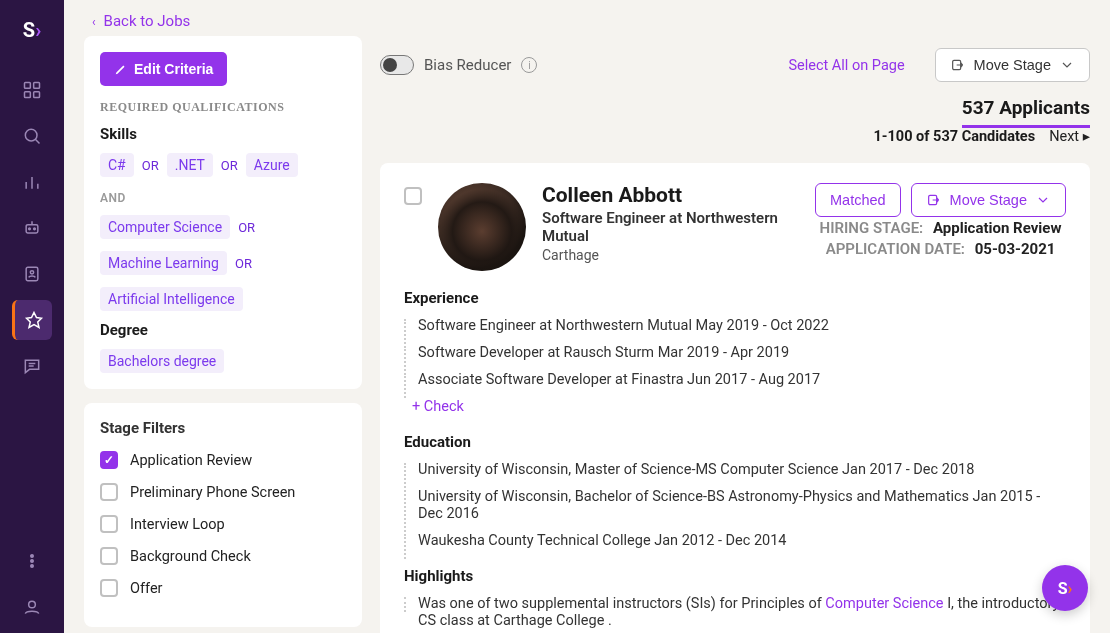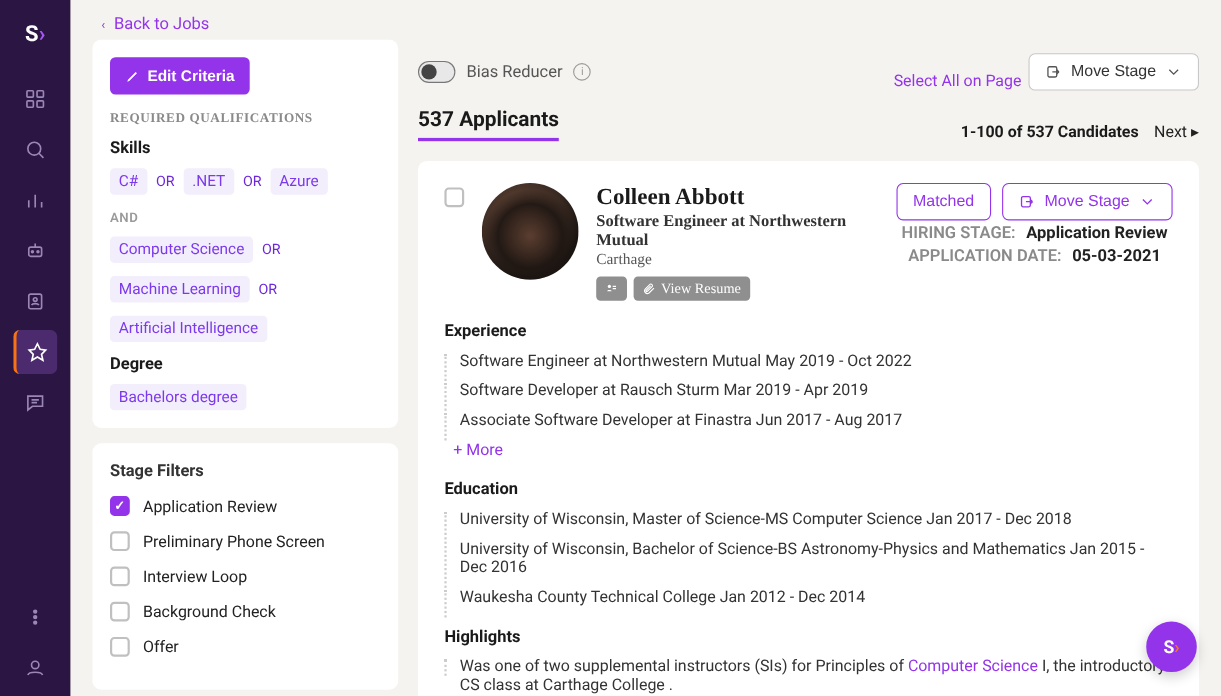--- a/index.html
+++ b/index.html
@@ -42,39 +42,39 @@
 .chk.checked::after { content: "✓"; color: #fff; font-size: 12px; font-weight: 700; }
 .chk-label { font-size: 14.5px; color: #222; }
 
 
 .results { flex: 1; padding-right: 20px; overflow-y: auto; }
 .res-top { display: flex; align-items: center; justify-content: space-between; padding: 12px 0 14px; }
 .bias { display: flex; align-items: center; gap: 10px; color: #555; font-size: 15px; }
 .switch { width: 34px; height: 20px; border: 1px solid #777; border-radius: 10px; position: relative; background: #e8e8e8; cursor: pointer; }
 .switch-knob { width: 14px; height: 14px; background: #444; border-radius: 50%; position: absolute; top: 2px; left: 2px; }
 .info-ic { width: 16px; height: 16px; border: 1.5px solid #999; border-radius: 50%; display: inline-flex; align-items: center; justify-content: center; font-size: 10px; color: #999; }
-.top-actions { display: flex; align-items: flex-end; gap: 6px; }
+.top-actions { display: flex; align-items: center; gap: 30px; }
 .select-all { color: #9333ea; font-size: 14.5px; cursor: pointer; }
 .move-stage-btn { border: 1px solid #c8c8c8; background: #fff; border-radius: 6px; padding: 8px 14px; font-size: 14.5px; display: flex; align-items: center; gap: 8px; cursor: pointer; color: #333; }
 .move-stage-btn svg { width: 16px; height: 16px; stroke: #555; fill: none; stroke-width: 1.8; }
 .chev-down { width: 14px; height: 14px; }
 
-.res-header2 { display: flex; align-items: flex-end; justify-content: space-between; padding-bottom: 8px; }
+.res-header2 { display: flex; align-items: flex-end; justify-content: space-between; padding-bottom: 8px; flex-direction: column; }
 .count-title { font-size: 19px; font-weight: 700; color: #1a1a1a; border-bottom: 3px solid #9333ea; padding-bottom: 6px; }
 .page-meta { display: flex; align-items: flex-start; gap: 14px; }
 .page-str { font-size: 14.5px; font-weight: 700; color: #1a1a1a; }
 .next-link { font-size: 14.5px; color: #222; cursor: pointer; }
 
 
 .cand-card { background: #fff; border-radius: 8px; padding: 20px 24px; margin-top: 10px; }
 .cand-head { display: flex; gap: 16px; }
 .cand-chk { margin-top: 4px; }
 .avatar { width: 88px; height: 88px; border-radius: 50%; background: radial-gradient(circle at 40% 35%, #6b4a3a 0%, #3a2a22 50%, #1a1410 70%), #d8cfc5; flex-shrink: 0; position: relative; overflow: hidden; }
 .avatar::after { content: ""; position: absolute; inset: 0; background: radial-gradient(circle at 50% 55%, rgba(92,62,48,0.9) 0%, rgba(30,22,18,0.9) 45%, transparent 65%); }
-.cand-info { flex: 1; font-family: Liberation Serif, serif; }
+.cand-info { flex: 1; }
 .cand-name { font-size: 21px; font-weight: 700; color: #1a1a1a; }
 .cand-title { font-size: 15px; font-weight: 600; color: #333; margin-top: 2px; }
 .cand-loc { font-size: 14px; color: #555; margin-top: 2px; }
 .cand-badges { display: flex; gap: 6px; margin-top: 6px; }
 .badge-dark { background: #8f8f8f; color: #fff; padding: 3px 8px; border-radius: 4px; font-size: 13px; display: flex; align-items: center; gap: 5px; }
 .badge-dark svg { width: 12px; height: 12px; fill: #fff; }
 .cand-actions { display: flex; gap: 10px; align-items: flex-start; }
 .btn-outline { border: 1.5px solid #9333ea; color: #9333ea; background: #fff; border-radius: 6px; padding: 8px 14px; font-size: 14.5px; cursor: pointer; display: flex; align-items: center; gap: 8px; justify-content: center; }
 .btn-outline svg { width: 16px; height: 16px; stroke: #9333ea; fill: none; stroke-width: 1.8; }
 .cand-meta { text-align: center; margin-top: 2px; font-size: 15px; }
@@ -263,36 +263,20 @@
         <div class="cand-card">
           <div class="cand-head">
             <div class="cand-chk">
                 <div class="chk"></div>
               </div>
             <div class="avatar"></div>
             <div class="cand-info">
               <div class="cand-name">Colleen Abbott</div>
               <div class="cand-title">Software Engineer at Northwestern Mutual</div>
               <div class="cand-loc">Carthage</div>
-              <div class="cand-badges">
-                <span class="badge-dark">
-                    <svg viewBox="0 0 24 24">
-                      <circle cx="8" cy="8" r="3" fill="#fff"></circle>
-                      <path d="M4 17c0-3 8-3 8 0" fill="#fff"></path>
-                      <line x1="14" y1="8" x2="20" y2="8" stroke="#fff" stroke-width="2"></line>
-                      <line x1="14" y1="12" x2="20" y2="12" stroke="#fff" stroke-width="2"></line>
-                    </svg>
-                  </span>
-                <span class="badge-dark">
-                  <svg viewBox="0 0 24 24">
-                      <path d="M21 11l-9 9a5 5 0 01-7-7l9-9a3 3 0 014 4l-9 9a1 1 0 01-2-2l8-8" fill="none" stroke="#fff" stroke-width="2"></path>
-                    </svg>
-                  <span>View Resume</span>
-                </span>
-              </div>
             </div>
             <div>
               <div class="cand-actions">
                 <button class="btn-outline">
                     <span>Matched</span>
                   </button>
                 <button class="btn-outline">
                   <svg viewBox="0 0 24 24">
                       <rect x="4" y="5" width="12" height="14" rx="2"></rect>
                       <path d="M10 12h9m0 0l-3-3m3 3l-3 3"></path>
@@ -313,21 +297,21 @@
                   <span class="meta-val">05-03-2021</span>
                 </div>
               </div>
             </div>
           </div>
 
           <div class="section-h">Experience</div>
           <div class="timeline-item">Software Engineer at Northwestern Mutual May 2019 - Oct 2022</div>
           <div class="timeline-item">Software Developer at Rausch Sturm Mar 2019 - Apr 2019</div>
           <div class="timeline-item">Associate Software Developer at Finastra Jun 2017 - Aug 2017</div>
-          <div class="more-link">+ More</div>
+          <div class="more-link">+ Check</div>
 
           <div class="section-h">Education</div>
           <div class="timeline-item">University of Wisconsin, Master of Science-MS Computer Science Jan 2017 - Dec 2018</div>
           <div class="timeline-item">University of Wisconsin, Bachelor of Science-BS Astronomy-Physics and Mathematics Jan 2015 - Dec 2016</div>
           <div class="timeline-item">Waukesha County Technical College Jan 2012 - Dec 2014</div>
 
           <div class="section-h">Highlights</div>
           <div class="timeline-item">
             <span>Was one of two supplemental instructors (SIs) for Principles of </span><span class="highlight-term">Computer Science</span><span> I, the introductory CS class at Carthage College .</span>
           </div>

